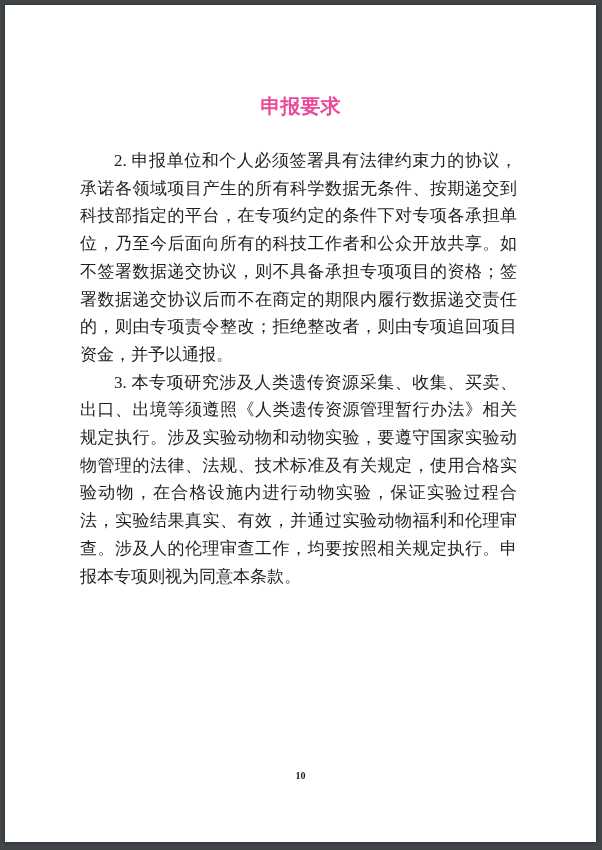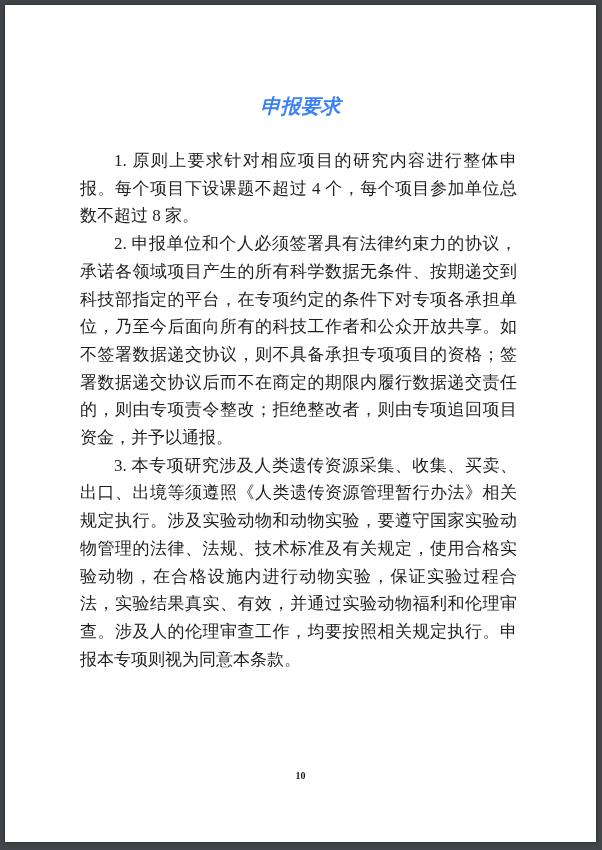--- a/index.html
+++ b/index.html
@@ -30,22 +30,21 @@
     background: var(--page-bg);
     box-shadow: 0 0 4px rgba(0,0,0,0.45);
   }
   .doc-title {
     padding-top: 91px;
     line-height: 21px;
     text-align: center;
     font-family: "Liberation Sans", sans-serif;
     font-weight: bold;
     font-size: 20px;
-    color: #3b82f6;
-    font-style: italic;
+    color: #ec4899;
   }
   .doc-body {
     margin: 30px 79px 0 75px;
     font-family: "Liberation Serif", serif;
     font-size: 17px;
     line-height: 27.7px;
     text-align: justify;
     color: var(--text);
   }
   .doc-body p {
@@ -64,19 +63,18 @@
     color: #1a1a1a;
   }
 </style>
 </head>
 <body>
 
 <div class="viewer">
   <div class="page">
     <h1 class="doc-title">申报要求</h1>
     <div class="doc-body">
-        <p>1. 原则上要求针对相应项目的研究内容进行整体申报。每个项目下设课题不超过 4 个，每个项目参加单位总数不超过 8 家。</p>
         <p>2. 申报单位和个人必须签署具有法律约束力的协议，承诺各领域项目产生的所有科学数据无条件、按期递交到科技部指定的平台，在专项约定的条件下对专项各承担单位，乃至今后面向所有的科技工作者和公众开放共享。如不签署数据递交协议，则不具备承担专项项目的资格；签署数据递交协议后而不在商定的期限内履行数据递交责任的，则由专项责令整改；拒绝整改者，则由专项追回项目资金，并予以通报。</p>
         <p>3. 本专项研究涉及人类遗传资源采集、收集、买卖、出口、出境等须遵照《人类遗传资源管理暂行办法》相关规定执行。涉及实验动物和动物实验，要遵守国家实验动物管理的法律、法规、技术标准及有关规定，使用合格实验动物，在合格设施内进行动物实验，保证实验过程合法，实验结果真实、有效，并通过实验动物福利和伦理审查。涉及人的伦理审查工作，均要按照相关规定执行。申报本专项则视为同意本条款。</p>
       </div>
     <div class="page-number">10</div>
   </div>
 </div>
 
 </body></html>

